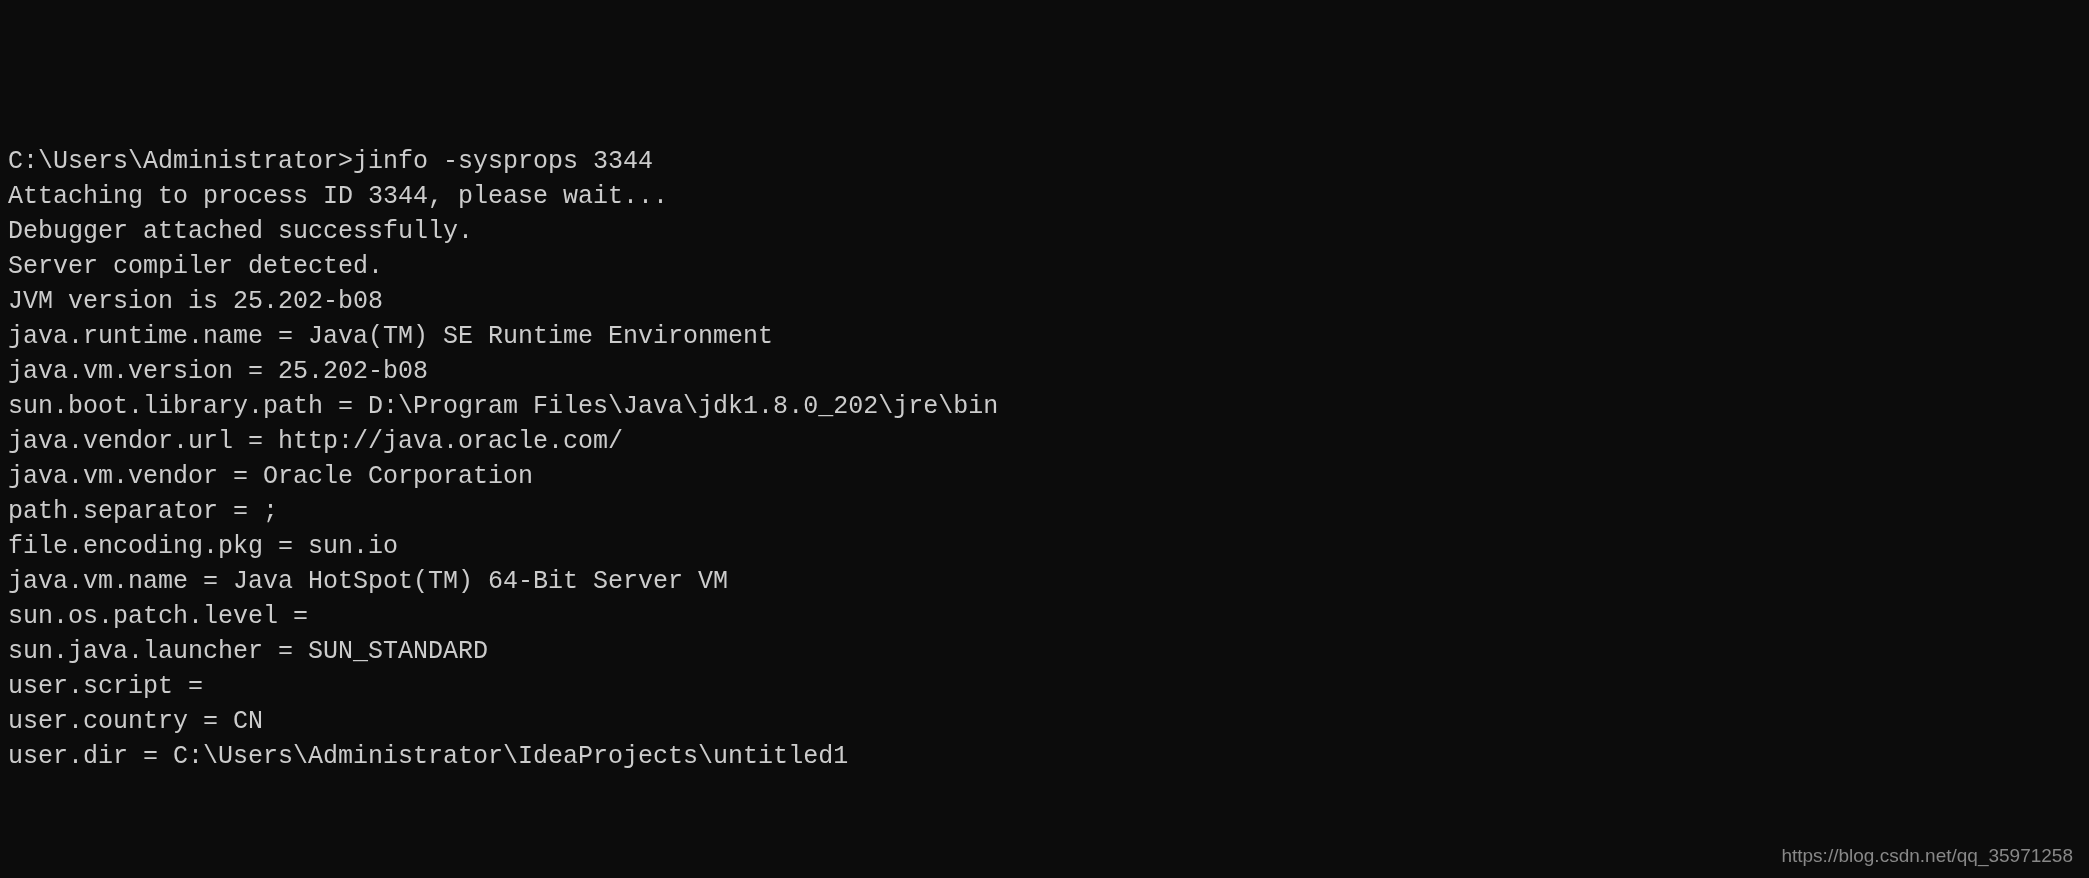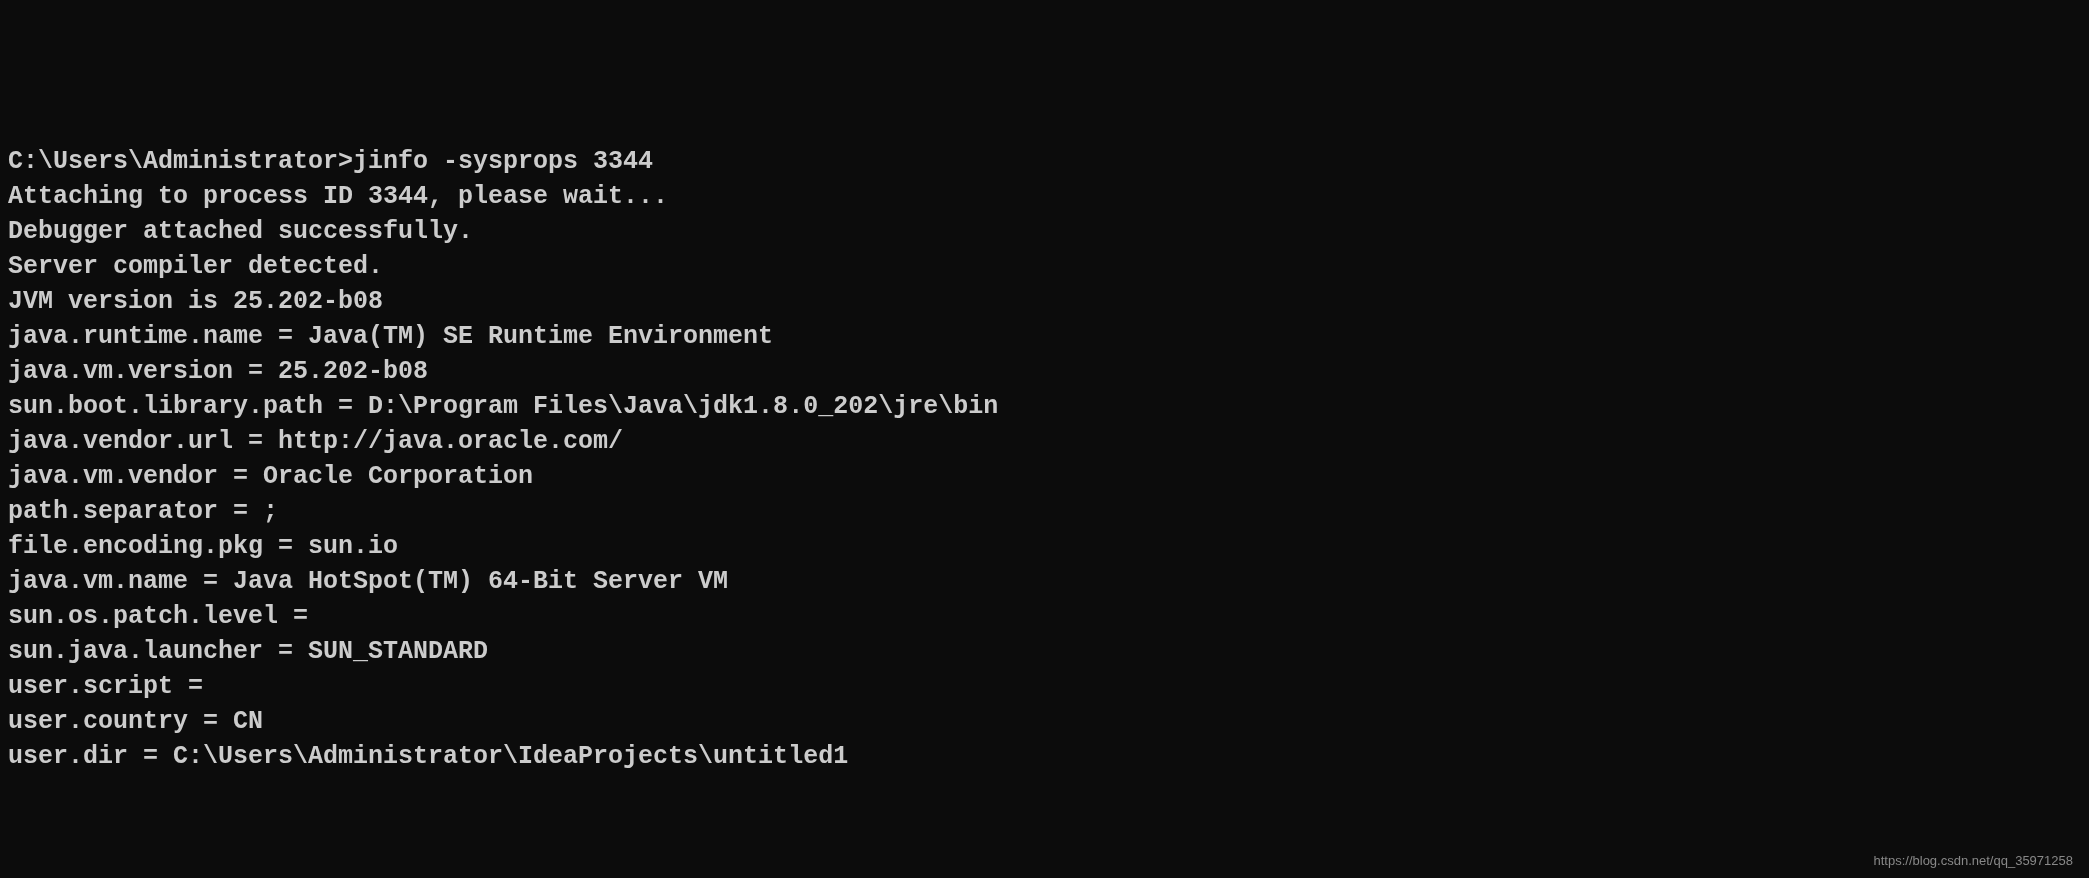--- a/index.html
+++ b/index.html
@@ -15,27 +15,26 @@
       line-height: 1.4;
       padding: 4px 8px;
       width: 2089px;
       height: 878px;
       overflow: hidden;
       position: relative;
       white-space: pre;
     }
     .terminal-line {
       display: block;
-      font-weight: bold;
     }
     .watermark {
       position: absolute;
       bottom: 8px;
       right: 16px;
-      font-size: 13px;
+      font-size: 19px;
       color: #888888;
       font-family: Arial, sans-serif;
     }
   </style>
 </head>
 <body>
 
 
 
 <div><span class="terminal-line"><span>C:\Users\Administrator&gt;</span><span>jinfo -sysprops 3344</span></span><span class="terminal-line">Attaching to process ID 3344, please wait...</span><span class="terminal-line">Debugger attached successfully.</span><span class="terminal-line">Server compiler detected.</span><span class="terminal-line">JVM version is 25.202-b08</span><span class="terminal-line">java.runtime.name = Java(TM) SE Runtime Environment</span><span class="terminal-line">java.vm.version = 25.202-b08</span><span class="terminal-line">sun.boot.library.path = D:\Program Files\Java\jdk1.8.0_202\jre\bin</span><span class="terminal-line">java.vendor.url = http://java.oracle.com/</span><span class="terminal-line">java.vm.vendor = Oracle Corporation</span><span class="terminal-line">path.separator = ;</span><span class="terminal-line">file.encoding.pkg = sun.io</span><span class="terminal-line">java.vm.name = Java HotSpot(TM) 64-Bit Server VM</span><span class="terminal-line">sun.os.patch.level =</span><span class="terminal-line">sun.java.launcher = SUN_STANDARD</span><span class="terminal-line">user.script =</span><span class="terminal-line">user.country = CN</span><span class="terminal-line">user.dir = C:\Users\Administrator\IdeaProjects\untitled1</span></div>

